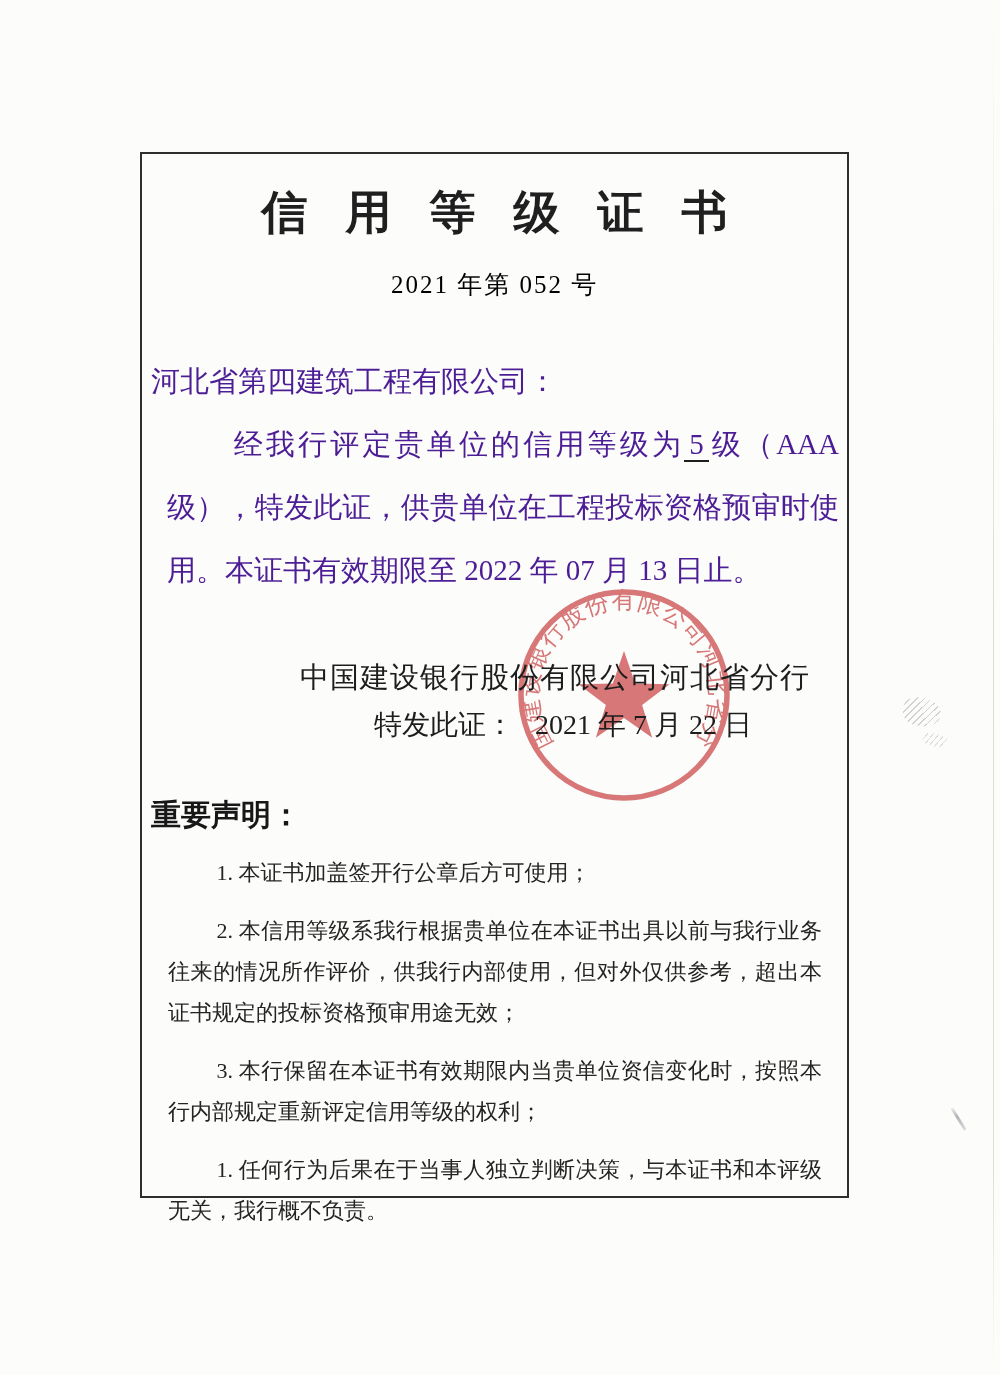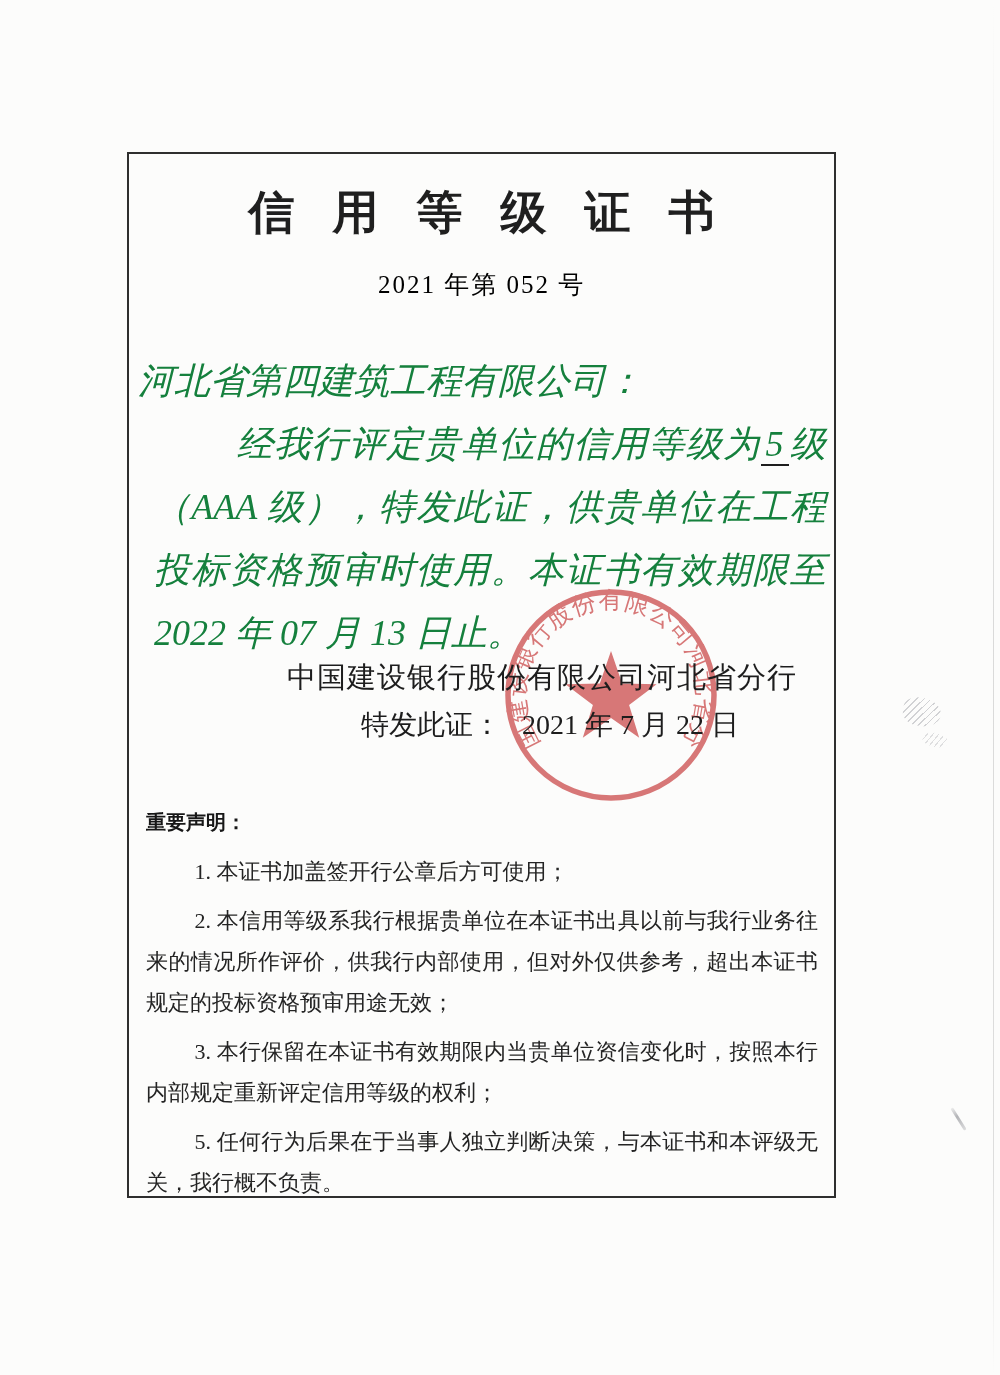--- a/index.html
+++ b/index.html
@@ -22,21 +22,21 @@
   .paper-edge {
     position: absolute;
     right: 6px;
     top: 0;
     width: 1px;
     height: 100%;
     background: linear-gradient(to bottom, rgba(200,200,200,0) 0%, rgba(190,190,190,0.55) 45%, rgba(190,190,190,0.5) 85%, rgba(200,200,200,0) 100%);
   }
   .cert-frame {
     position: absolute;
-    left: 127px;
+    left: 140px;
     top: 152px;
     width: 709px;
     height: 1046px;
     border: 2px solid #2e2e2e;
     box-sizing: border-box;
   }
   .cert-title {
     position: absolute;
     top: 28px;
     left: 0;
@@ -58,25 +58,24 @@
     text-align: center;
     font-size: 25px;
     letter-spacing: 2px;
     color: #000000;
   }
   .cert-body {
     position: absolute;
     top: 196px;
     left: 9px;
     right: 8px;
-    font-size: 36px;
+    font-size: 29px;
     line-height: 63px;
     text-align: justify;
-    color: #15803d;
-    font-style: italic;
+    color: #4c1d95;
   }
   .cert-body p { margin: 0; }
   .cert-body .main-para { text-indent: 2.3em; margin-left: 16px; }
   .grade-underline {
     border-bottom: 2px solid #1e1e1e;
     padding: 0 5px;
   }
   .stamp {
     position: absolute;
     left: 374px;
@@ -112,26 +111,26 @@
     left: 9px;
     right: 8px;
     font-size: 22px;
     line-height: 41px;
     text-align: justify;
     color: #242424;
   }
   .declaration-heading {
     font-family: "Liberation Sans", sans-serif;
     font-weight: bold;
-    font-size: 20px;
-    margin: 8px;
+    font-size: 30px;
+    margin: 0;
     color: #171717;
   }
   .declaration p.item {
-    margin: 8px;
+    margin: 17px;
     text-indent: 2.2em;
   }
   
   .smudge-1 {
     position: absolute;
     left: 903px;
     top: 698px;
     width: 38px;
     height: 28px;
     background: repeating-linear-gradient(128deg, rgba(110,112,122,0.55) 0 1.2px, rgba(0,0,0,0) 1.2px 5px);
@@ -191,21 +190,21 @@
 
     <div class="issuer-line">中国建设银行股份有限公司河北省分行</div>
 
     <div class="date-line"><span>特发此证：</span><span class="date-value">2021 年 7 月 22 日</span></div>
 
     <div class="declaration">
       <p class="declaration-heading">重要声明：</p>
       <p class="item">1. 本证书加盖签开行公章后方可使用；</p>
       <p class="item">2. 本信用等级系我行根据贵单位在本证书出具以前与我行业务往来的情况所作评价，供我行内部使用，但对外仅供参考，超出本证书规定的投标资格预审用途无效；</p>
       <p class="item">3. 本行保留在本证书有效期限内当贵单位资信变化时，按照本行内部规定重新评定信用等级的权利；</p>
-      <p class="item">5. 任何行为后果在于当事人独立判断决策，与本证书和本评级无关，我行概不负责。</p>
+      <p class="item">1. 任何行为后果在于当事人独立判断决策，与本证书和本评级无关，我行概不负责。</p>
     </div>
 
   </div>
 
   <div class="smudge-1"></div>
   <div class="smudge-1b"></div>
   <div class="smudge-2"></div>
   <div class="paper-edge"></div>
 
 </div>

